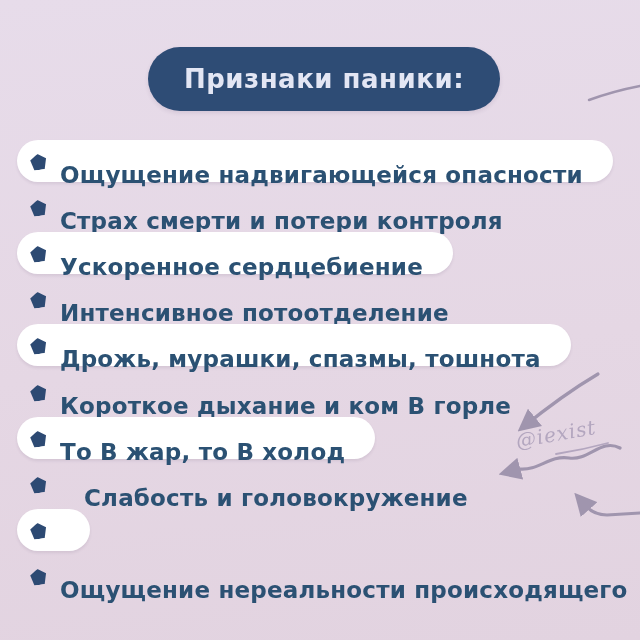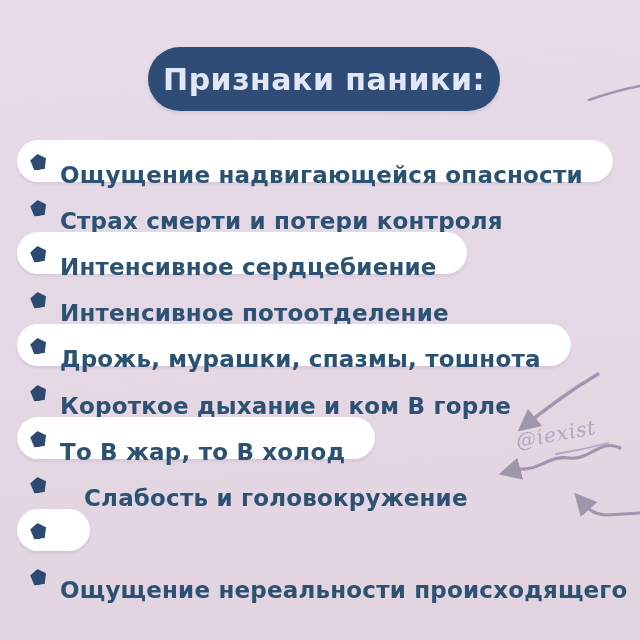--- a/index.html
+++ b/index.html
@@ -21,21 +21,21 @@
     background:linear-gradient(175deg,var(--background-top) 0%,#e5d7e4 55%,var(--background-bottom) 100%);
     overflow:hidden;
   }
   .title-pill{
     position:absolute;left:148px;top:47px;width:352px;height:64px;
     background:var(--title-bg);border-radius:33px;
     display:flex;align-items:center;justify-content:center;
     box-shadow:0 2px 4px rgba(70,50,90,.12);
   }
   .title-pill span{
-    color:var(--title-text);font-size:30px;font-weight:bold;letter-spacing:.5px;
+    color:var(--title-text);font-size:26px;font-weight:bold;letter-spacing:.5px;
     white-space:nowrap;
   }
   ul.symptom-list{position:absolute;inset:0;list-style:none;}
   li.row{
     position:absolute;left:17px;height:42px;
     display:inline-flex;align-items:center;
     padding:0 30px 0 13px;border-radius:22px;white-space:nowrap;
   }
   li.row.hl{
     background:var(--highlight-bg);
@@ -76,21 +76,21 @@
       <li class="row hl" style="top: 140px;">
       <span class="bullet"></span>
       <span class="txt">Ощущение надвигающейся опасности</span>
     </li>
       <li class="row" style="top: 186px;">
       <span class="bullet"></span>
       <span class="txt">Страх смерти и потери контроля</span>
     </li>
       <li class="row hl" style="top: 232px;">
       <span class="bullet"></span>
-      <span class="txt">Интенсивное сердцебиение</span>
+      <span class="txt">Ускоренное сердцебиение</span>
     </li>
       <li class="row" style="top: 278px;">
       <span class="bullet"></span>
       <span class="txt">Интенсивное потоотделение</span>
     </li>
       <li class="row hl" style="top: 324px;">
       <span class="bullet"></span>
       <span class="txt">Дрожь, мурашки, спазмы, тошнота</span>
     </li>
       <li class="row" style="top: 371px;">

